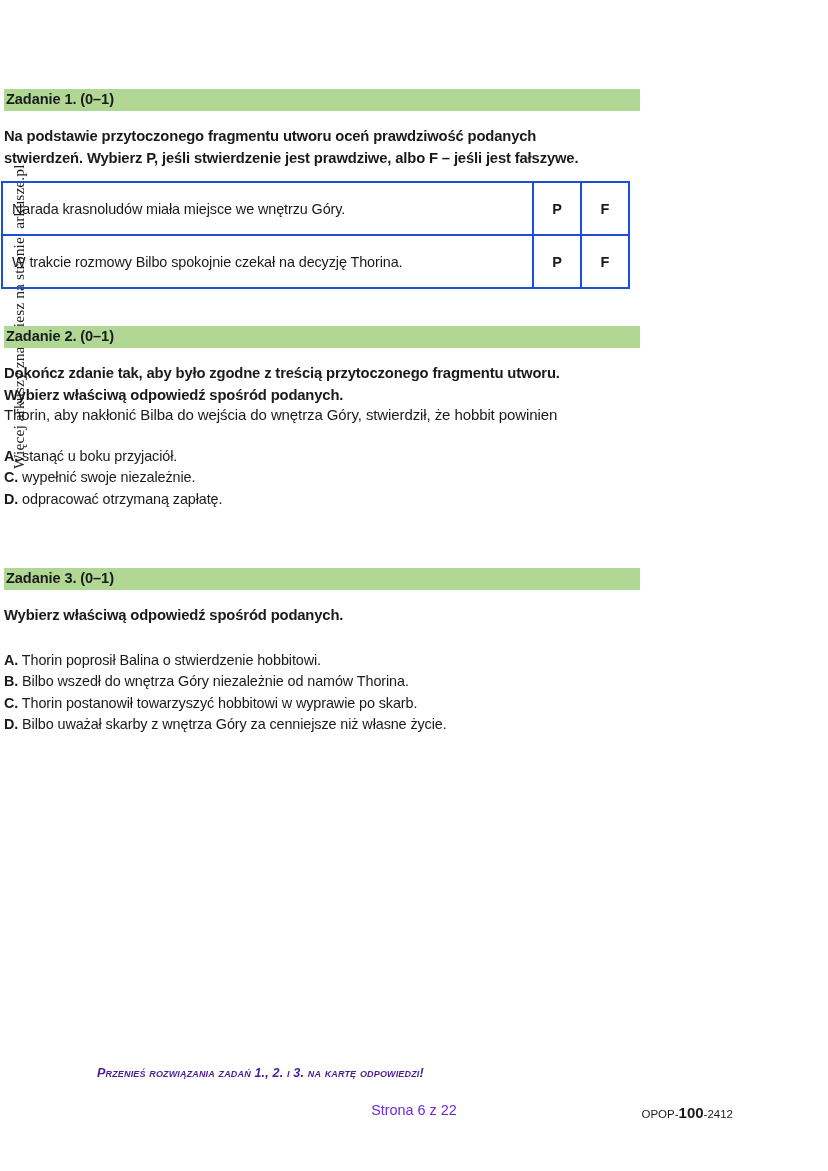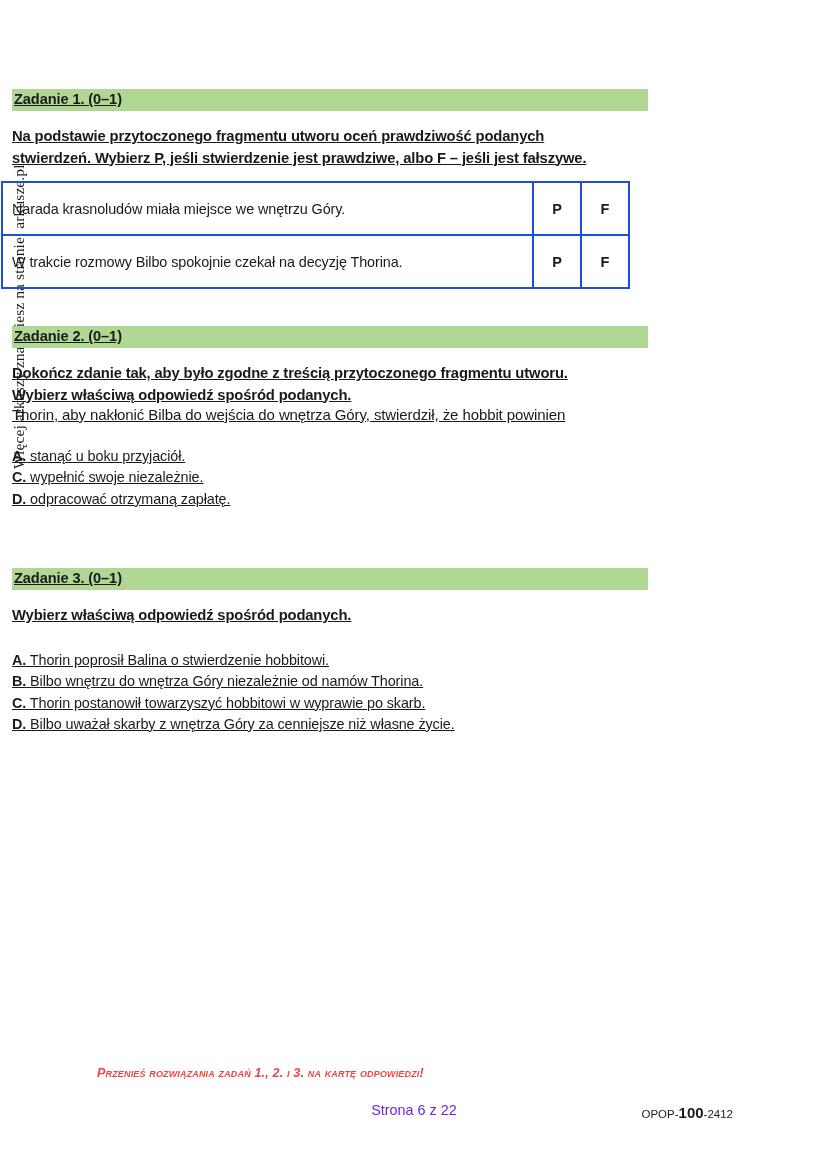--- a/index.html
+++ b/index.html
@@ -26,21 +26,21 @@
     transform: rotate(-90deg);
     transform-origin: 22px 22px;
     font-family: "Liberation Serif", serif;
     font-size: 15.5px;
     letter-spacing: 0.1px;
     color: #1d1d1d;
     white-space: nowrap;
   }
 
   
-  .task { position: absolute; left: 12px; width: 636px; text-decoration: underline; }
+  .task { position: absolute; left: 4px; width: 636px; }
 
   .task-header {
     background: #b0d894;
     font-weight: bold;
     font-size: 14.6px;
     line-height: 19px;
     padding: 1px 0 2px 2px;
     letter-spacing: -0.1px;
   }
 
@@ -91,21 +91,21 @@
 
   
   .footer-note {
     position: absolute;
     left: 97px;
     top: 1066px;
     font-size: 12.6px;
     font-style: italic;
     font-weight: bold;
     font-variant: small-caps;
-    color: #ef4444;
+    color: #4c1d95;
     letter-spacing: 0.15px;
     white-space: nowrap;
   }
   .page-number {
     position: absolute;
     left: 0;
     top: 1102px;
     width: 828px;
     text-align: center;
     font-size: 14.4px;
@@ -183,21 +183,21 @@
   </div>
 </div>
 
 <div class="task options" style="top:650px;">
   <div class="option">
     <span class="opt-letter">A.</span>
     <span>Thorin poprosił Balina o stwierdzenie hobbitowi.</span>
   </div>
   <div class="option">
     <span class="opt-letter">B.</span>
-    <span>Bilbo wnętrzu do wnętrza Góry niezależnie od namów Thorina.</span>
+    <span>Bilbo wszedł do wnętrza Góry niezależnie od namów Thorina.</span>
   </div>
   <div class="option">
     <span class="opt-letter">C.</span>
     <span>Thorin postanowił towarzyszyć hobbitowi w wyprawie po skarb.</span>
   </div>
   <div class="option">
     <span class="opt-letter">D.</span>
     <span>Bilbo uważał skarby z wnętrza Góry za cenniejsze niż własne życie.</span>
   </div>
 </div>

